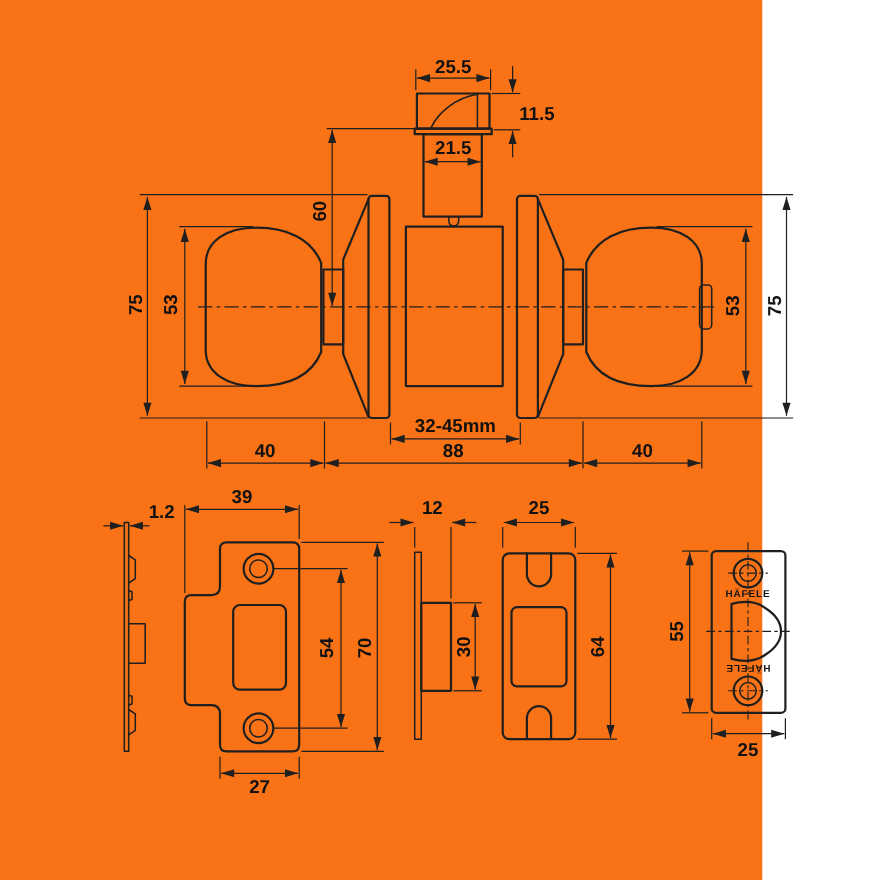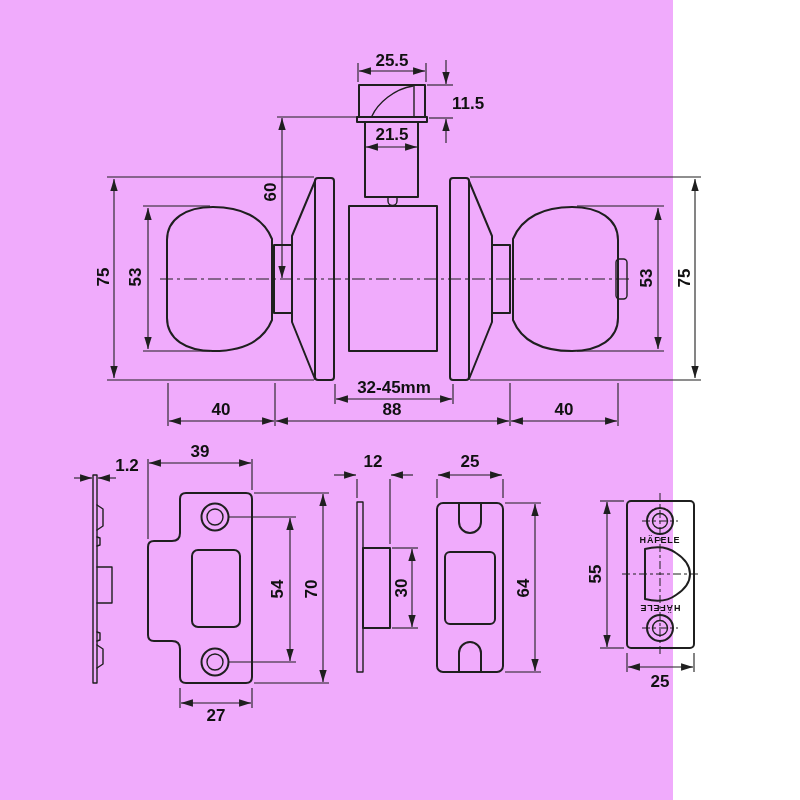--- a/index.html
+++ b/index.html
@@ -1,16 +1,16 @@
 <!DOCTYPE html>
 <html><head>
 <meta charset="utf-8">
 <style>
   html,body{margin:0;padding:0;background:#ffffff;}
-  .page{width:673px;height:800px;background:#f0abfc;position:relative;font-family:"Liberation Sans",sans-serif;}
+  .page{width:673px;height:800px;background:#f97316;position:relative;font-family:"Liberation Sans",sans-serif;padding-left:20px;}
   svg{display:block;}
   .part path,.part rect,.part circle,.part line{fill:none;stroke:#1f1f1f;stroke-width:2;stroke-linejoin:round;stroke-linecap:round;}
   .part .thin{stroke-width:1.4;}
   .dim line,.dim path{fill:none;stroke:#1f1f1f;stroke-width:1.1;stroke-linecap:butt;}
   .cl line{stroke:#1f1f1f;stroke-width:1;stroke-dasharray:13 4 3 4;}
   .cl line.short{stroke-dasharray:8 3 3 3;}
   text{font-family:"Liberation Sans",sans-serif;font-weight:bold;font-size:17px;fill:#111;}
   text.mid{text-anchor:middle;}
   text.brand{font-size:9px;letter-spacing:0.8px;text-anchor:middle;}
 </style>

